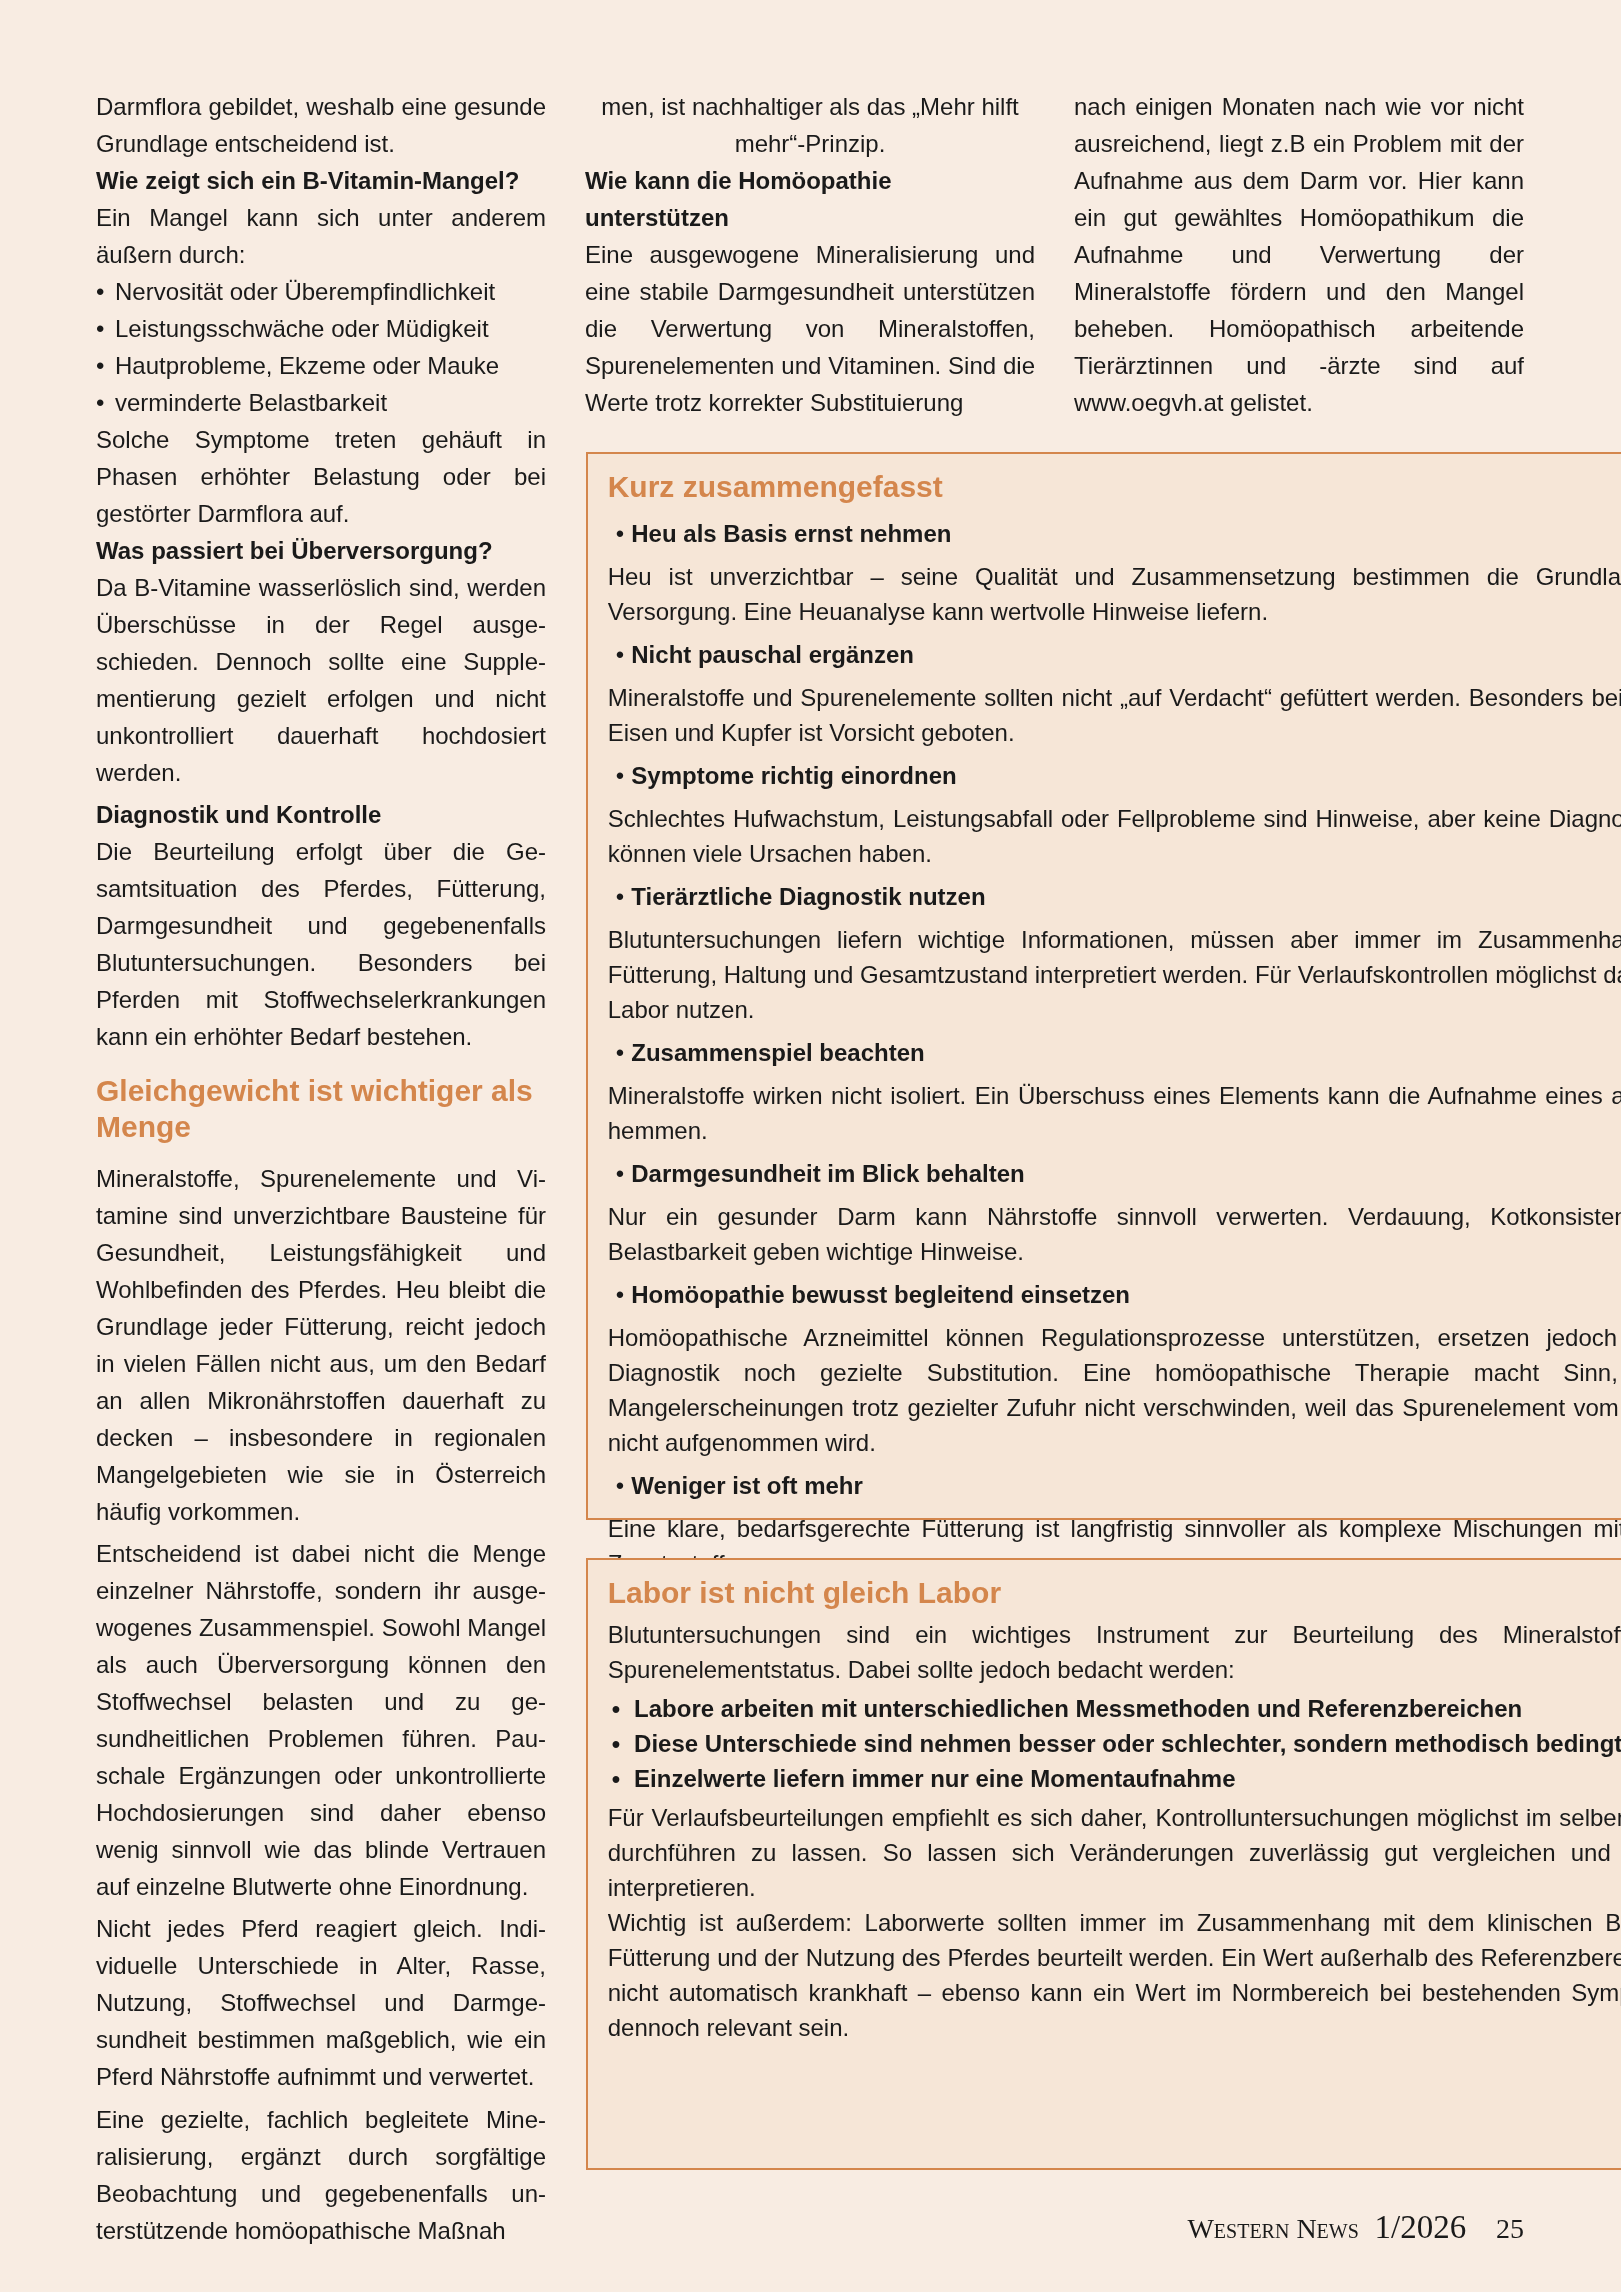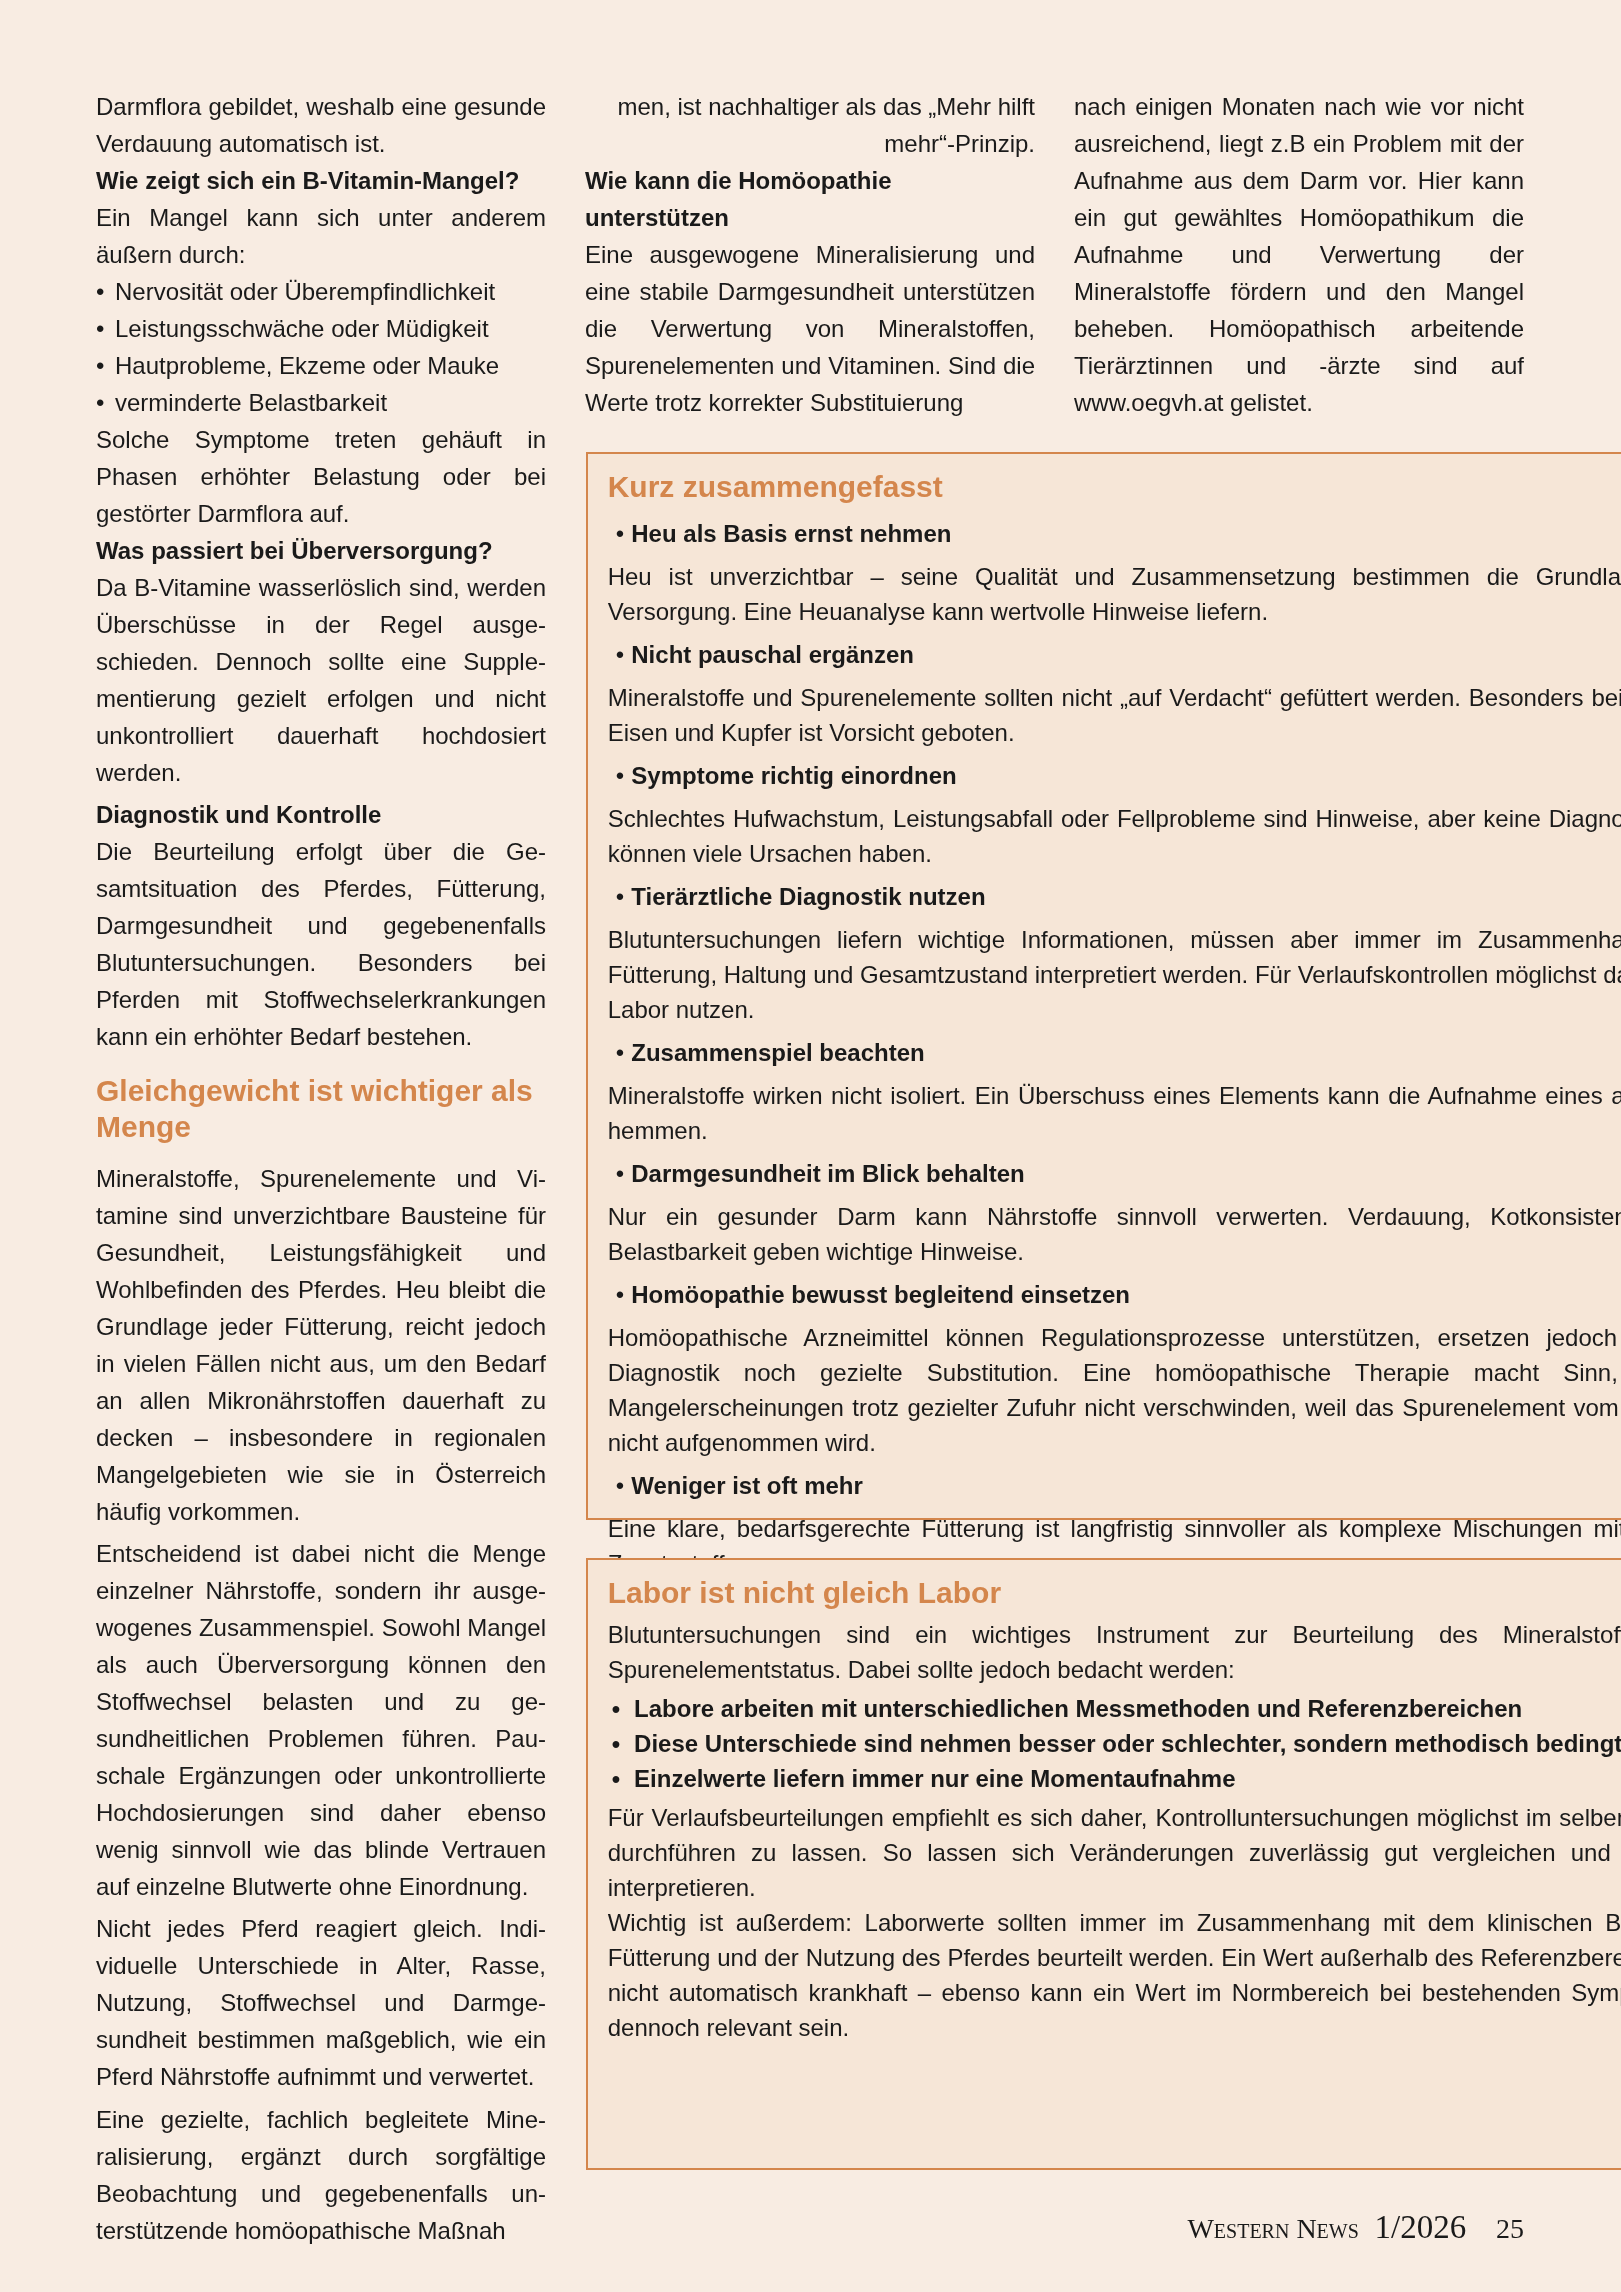--- a/index.html
+++ b/index.html
@@ -47,21 +47,21 @@
     font-family: "Liberation Serif", serif; font-size: 27px; color: #1a1a1a;
   }
   .footer .brand { font-variant: small-caps; font-size: 28px; }
   .footer .issue { margin-left: 9px; font-size: 33px; }
   .footer .page { margin-left: 23px; font-size: 28px; }
 </style>
 </head>
 <body>
 
 <div class="col" id="col1">
-  <p>Darmflora gebildet, weshalb eine ge­sunde Verdauung automatisch ist.</p>
+  <p>Darmflora gebildet, weshalb eine ge­sunde Grundlage entscheidend ist.</p>
   <h4>Wie zeigt sich ein B-Vitamin-Mangel?</h4>
   <p>Ein Mangel kann sich unter anderem äußern durch:</p>
   <ul>
     <li>Nervosität oder Überempfindlichkeit</li>
     <li>Leistungsschwäche oder Müdigkeit</li>
     <li>Hautprobleme, Ekzeme oder Mauke</li>
     <li>verminderte Belastbarkeit</li>
   </ul>
   <p>Solche Symptome treten gehäuft in Phasen erhöhter Belastung oder bei gestörter Darmflora auf.</p>
   <h4>Was passiert bei Überversorgung?</h4>
@@ -69,21 +69,21 @@
   <h4 class="gap">Diagnostik und Kontrolle</h4>
   <p>Die Beurteilung erfolgt über die Ge­samtsituation des Pferdes, Fütterung, Darmgesundheit und gegebenenfalls Blutuntersuchungen. Besonders bei Pferden mit Stoffwechselerkrankungen kann ein erhöhter Bedarf bestehen.</p>
   <h2 class="section">Gleichgewicht ist wichtiger als Menge</h2>
   <p>Mineralstoffe, Spurenelemente und Vi­tamine sind unverzichtbare Bausteine für Gesundheit, Leistungsfähigkeit und Wohlbefinden des Pferdes. Heu bleibt die Grundlage jeder Fütterung, reicht jedoch in vielen Fällen nicht aus, um den Bedarf an allen Mikronährstoffen dauerhaft zu decken – insbesondere in regionalen Mangelgebieten wie sie in Österreich häufig vorkommen.</p>
   <p class="gap">Entscheidend ist dabei nicht die Menge einzelner Nährstoffe, sondern ihr ausge­wogenes Zusammenspiel. Sowohl Man­gel als auch Überversorgung können den Stoffwechsel belasten und zu ge­sundheitlichen Problemen führen. Pau­schale Ergänzungen oder unkontrollierte Hochdosierungen sind daher ebenso wenig sinnvoll wie das blinde Vertrauen auf einzelne Blutwerte ohne Einordnung.</p>
   <p class="gap">Nicht jedes Pferd reagiert gleich. Indi­viduelle Unterschiede in Alter, Rasse, Nutzung, Stoffwechsel und Darmge­sundheit bestimmen maßgeblich, wie ein Pferd Nährstoffe aufnimmt und ver­wertet.</p>
   <p class="gap">Eine gezielte, fachlich begleitete Mine­ralisierung, ergänzt durch sorgfältige Beobachtung und gegebenenfalls un­terstützende homöopathische Maßnah­</p>
 </div>
 
 <div class="col" id="col2">
-  <p style="text-align:right">men, ist nachhaltiger als das „Mehr hilft mehr“-Prinzip.</p>
+  <p style="text-align:center">men, ist nachhaltiger als das „Mehr hilft mehr“-Prinzip.</p>
   <h4>Wie kann die Homöopathie unterstützen</h4>
   <p>Eine ausgewogene Mineralisierung und eine stabile Darmgesundheit unterstüt­zen die Verwertung von Mineralstoffen, Spurenelementen und Vitaminen. Sind die Werte trotz korrekter Substituierung</p>
 </div>
 
 <div class="col" id="col3">
   <p>nach einigen Monaten nach wie vor nicht ausreichend, liegt z.B ein Pro­blem mit der Aufnahme aus dem Darm vor. Hier kann ein gut gewähltes Ho­möopathikum die Aufnahme und Ver­wertung der Mineralstoffe fördern und den Mangel beheben. Homöopathisch arbeitende Tierärztinnen und -ärzte sind auf www.oegvh.at gelistet.</p>
 </div>
 
 <div class="box" id="box1">
   <h3>Kurz zusammengefasst</h3>

